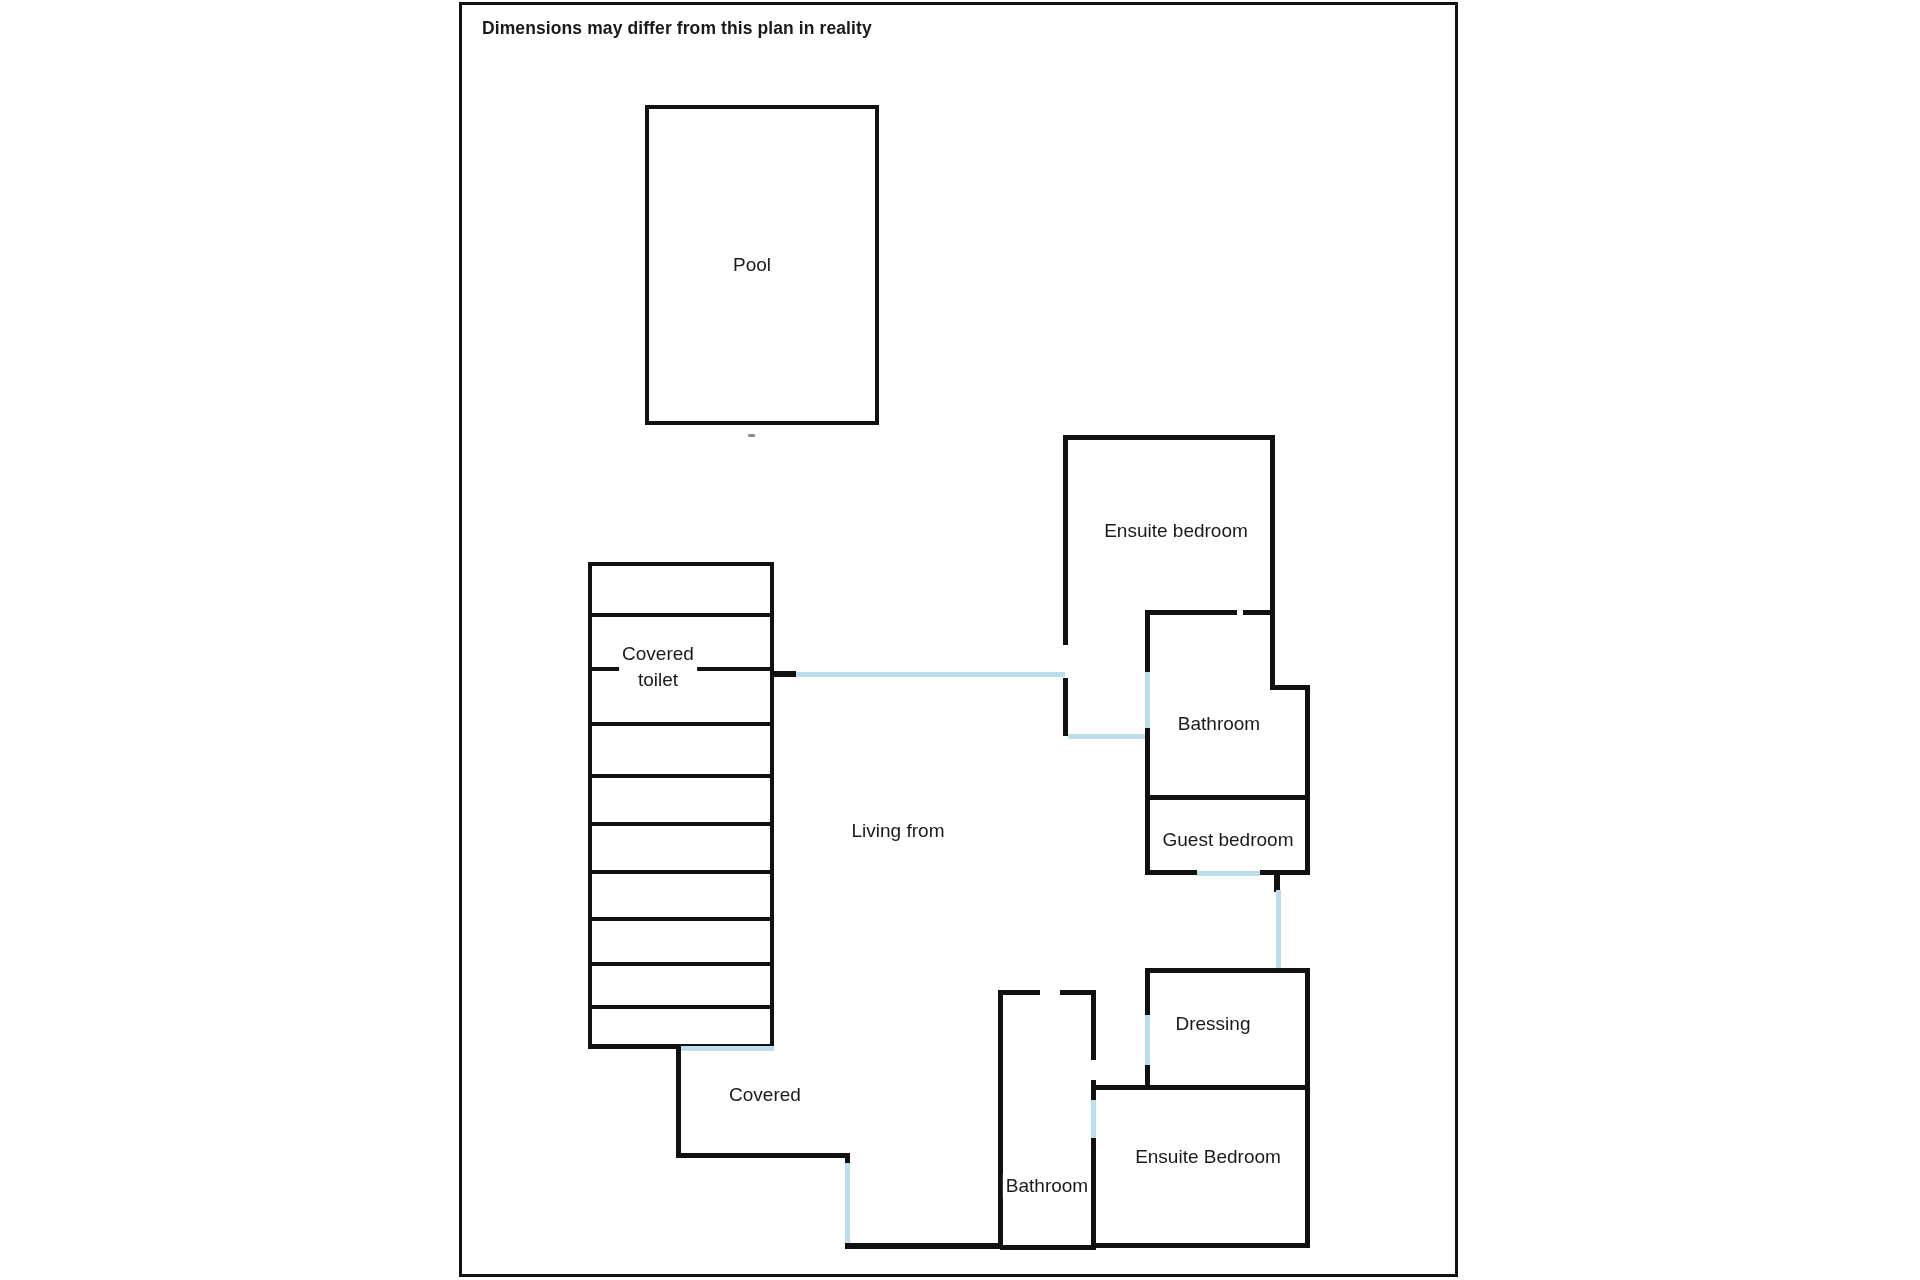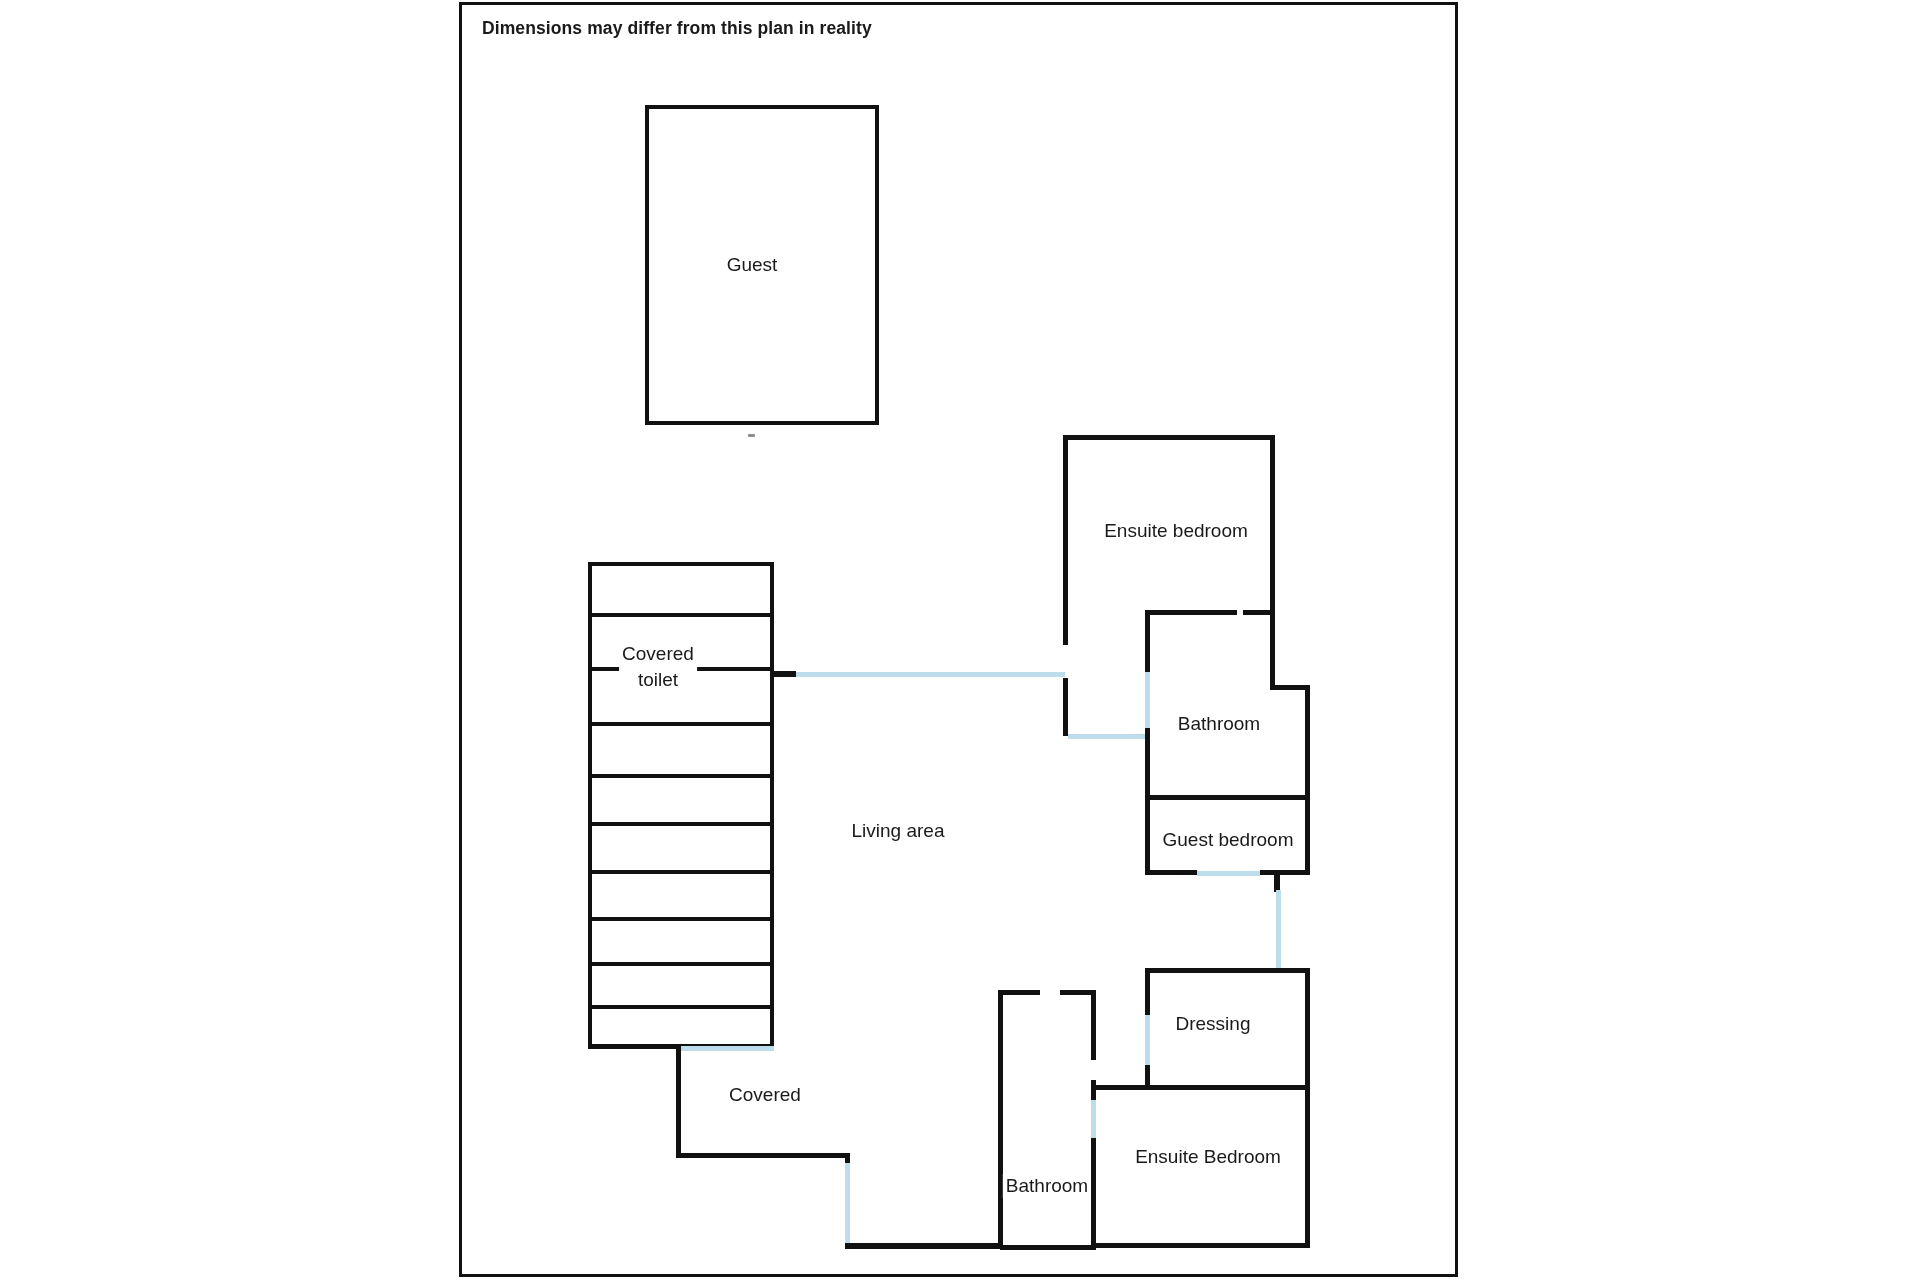--- a/index.html
+++ b/index.html
@@ -96,21 +96,21 @@
 </head>
 <body>
 
 <div id="stage">
 
   <div class="sheet-frame"></div>
 
   <div class="note">Dimensions may differ from this plan in reality</div>
 
   <div class="room-box" style="left:645px; top:105px; width:234px; height:320px;"></div>
-  <div class="room-label" style="left:752px; top:265px;">Guest</div>
+  <div class="room-label" style="left:752px; top:265px;">Pool</div>
   <div class="tick-mark" style="left:748px; top:434px;"></div>
 
   <div style="position:absolute; left:588px; top:562px; width:186px; height:486px;">
 
     <div class="wall" style="left:0px;   top:0px;   width:4px;   height:486px;"></div>
     <div class="wall" style="left:182px; top:0px;   width:4px;   height:486px;"></div>
     <div class="wall" style="left:0px;   top:0px;   width:186px; height:4px;"></div>
     <div class="wall" style="left:0px;   top:482px; width:186px; height:4px;"></div>
 
     <div class="terrace-band" style="top:51px;"></div>
@@ -131,21 +131,21 @@
   <div class="wall-blue" style="left:679px; top:1046px; width:95px; height:5px;"></div>
 
   <div class="wall" style="left:676px; top:1046px; width:5px;  height:112px;"></div>
   <div class="wall" style="left:676px; top:1153px; width:174px; height:5px;"></div>
   <div class="wall" style="left:845px; top:1153px; width:5px;  height:14px;"></div>
   <div class="wall" style="left:588px; top:1044px; width:92px; height:5px;"></div>
   <div class="room-label" style="left:765px; top:1095px;">Covered</div>
 
   <div class="wall-blue" style="left:845px; top:1163px; width:5px; height:84px;"></div>
 
-  <div class="room-label" style="left:898px; top:831px;">Living area</div>
+  <div class="room-label" style="left:898px; top:831px;">Living from</div>
 
   <div class="wall-blue" style="left:790px; top:672px; width:275px; height:5px;"></div>
   <div class="wall" style="left:774px; top:671px; width:22px; height:6px;"></div>
 
   <div class="wall" style="left:1063px; top:435px; width:212px; height:5px;"></div>
   <div class="wall" style="left:1063px; top:435px; width:5px;   height:210px;"></div>
   <div class="wall" style="left:1063px; top:678px; width:5px; height:58px;"></div>
   <div class="wall" style="left:1270px; top:435px; width:5px;   height:178px;"></div>
   <div class="room-label" style="left:1176px; top:531px;">Ensuite bedroom</div>
 

